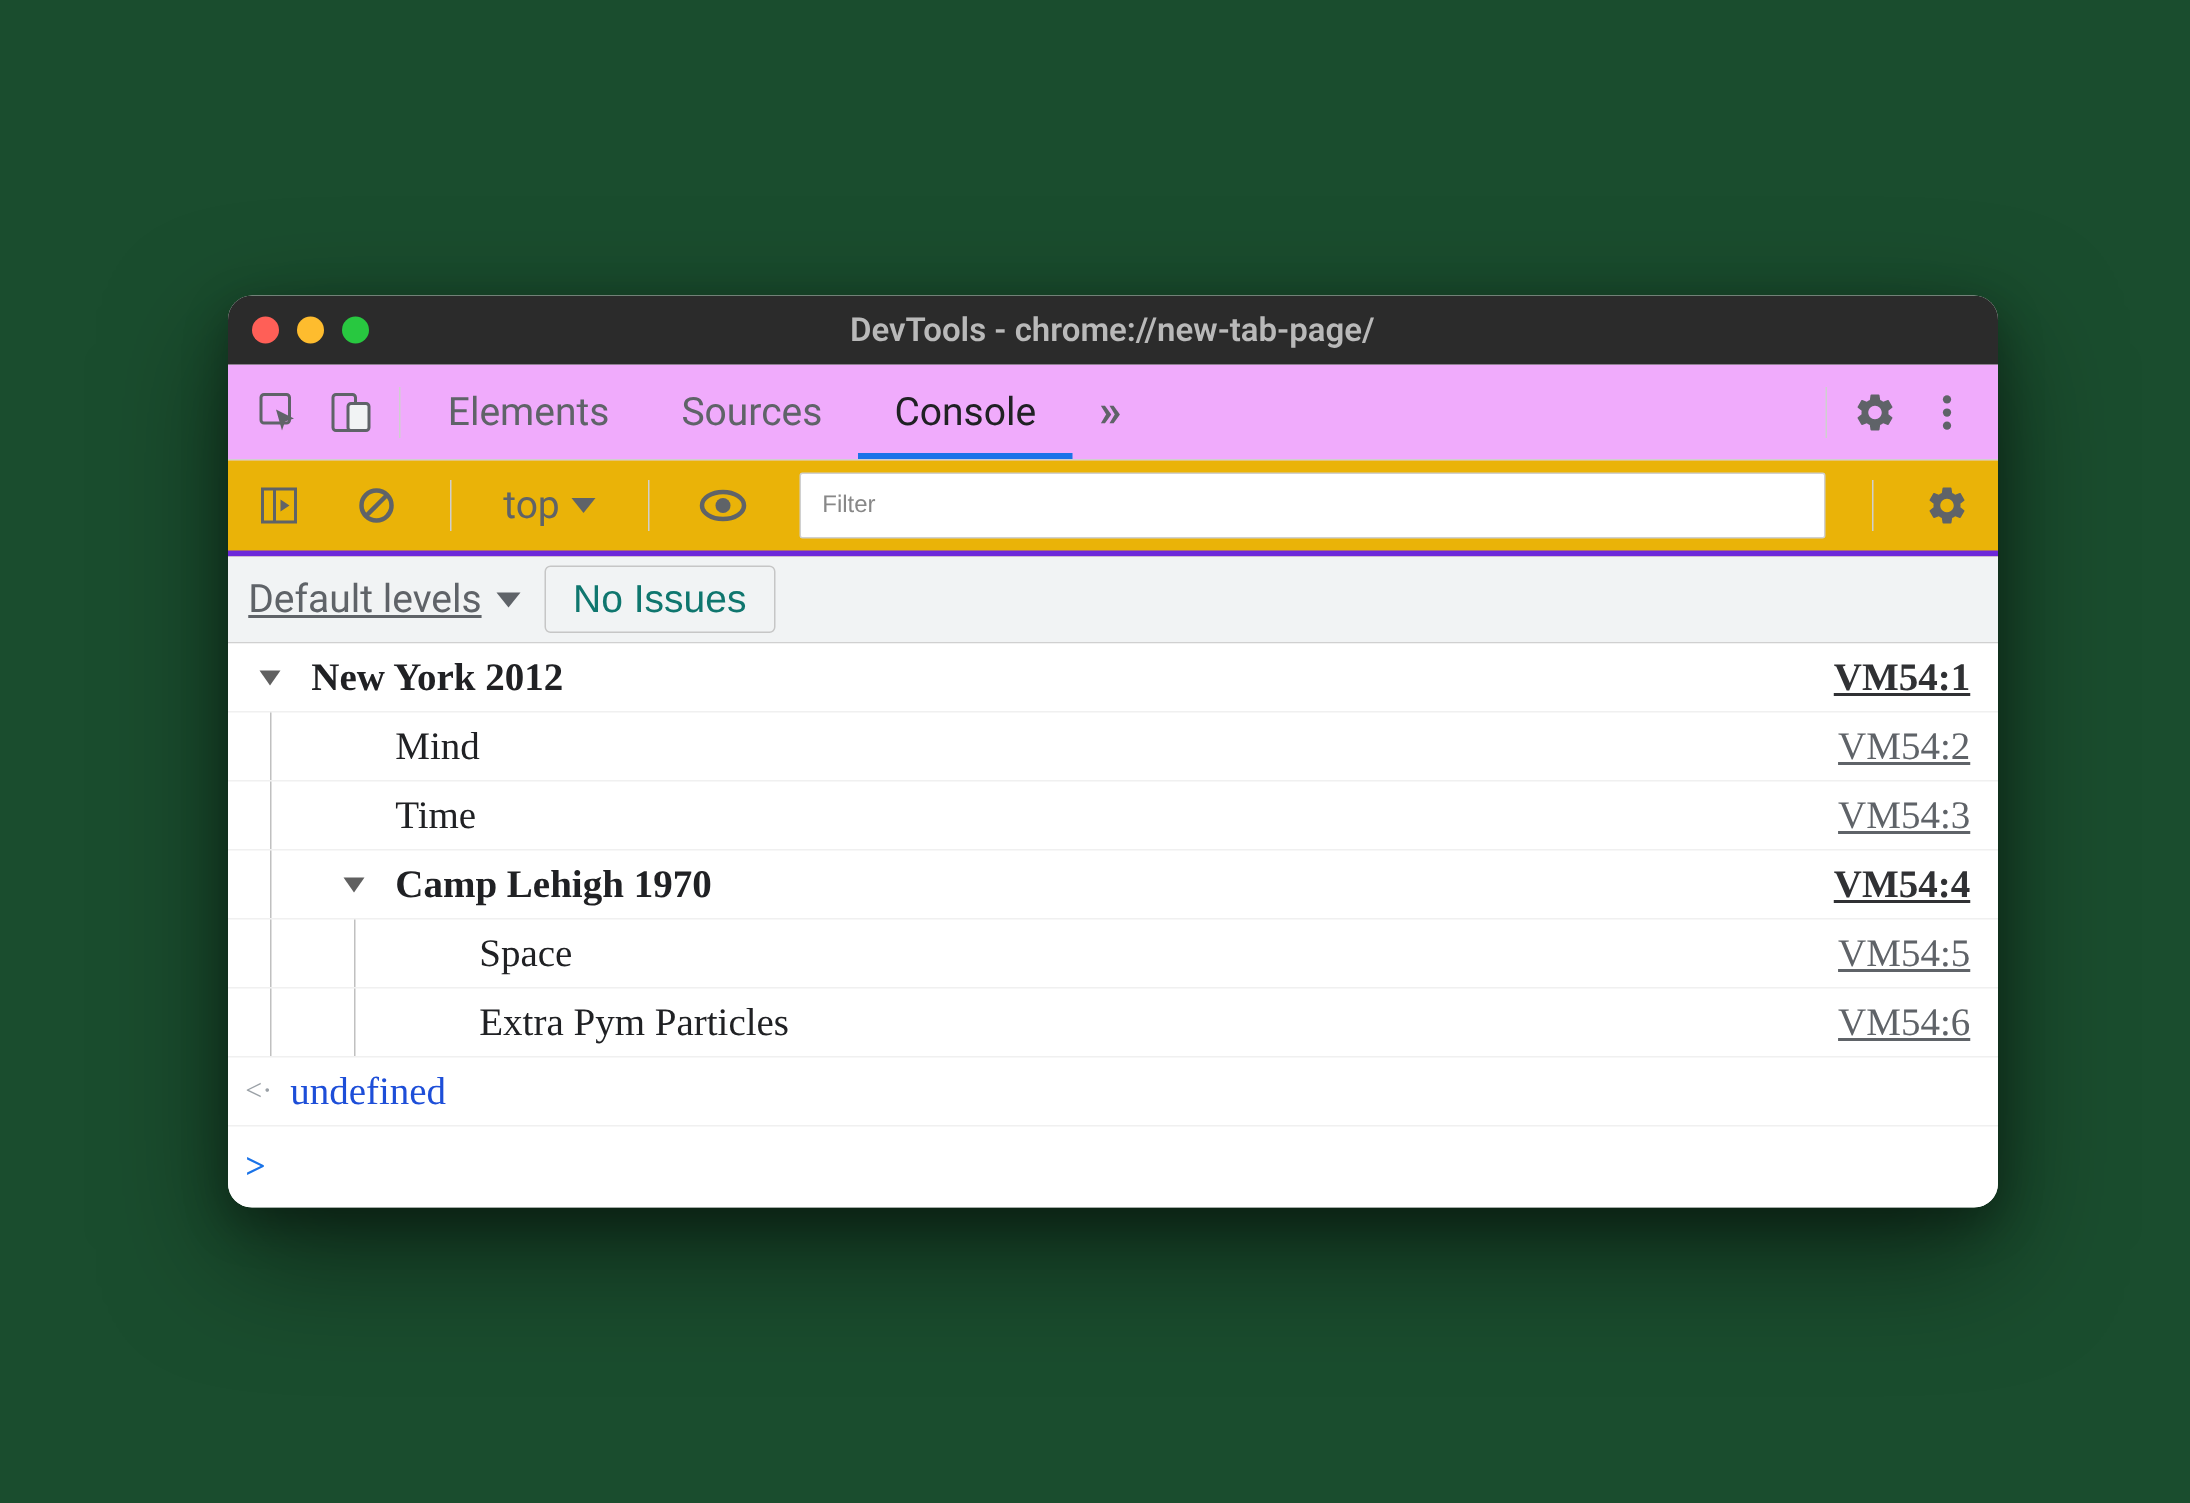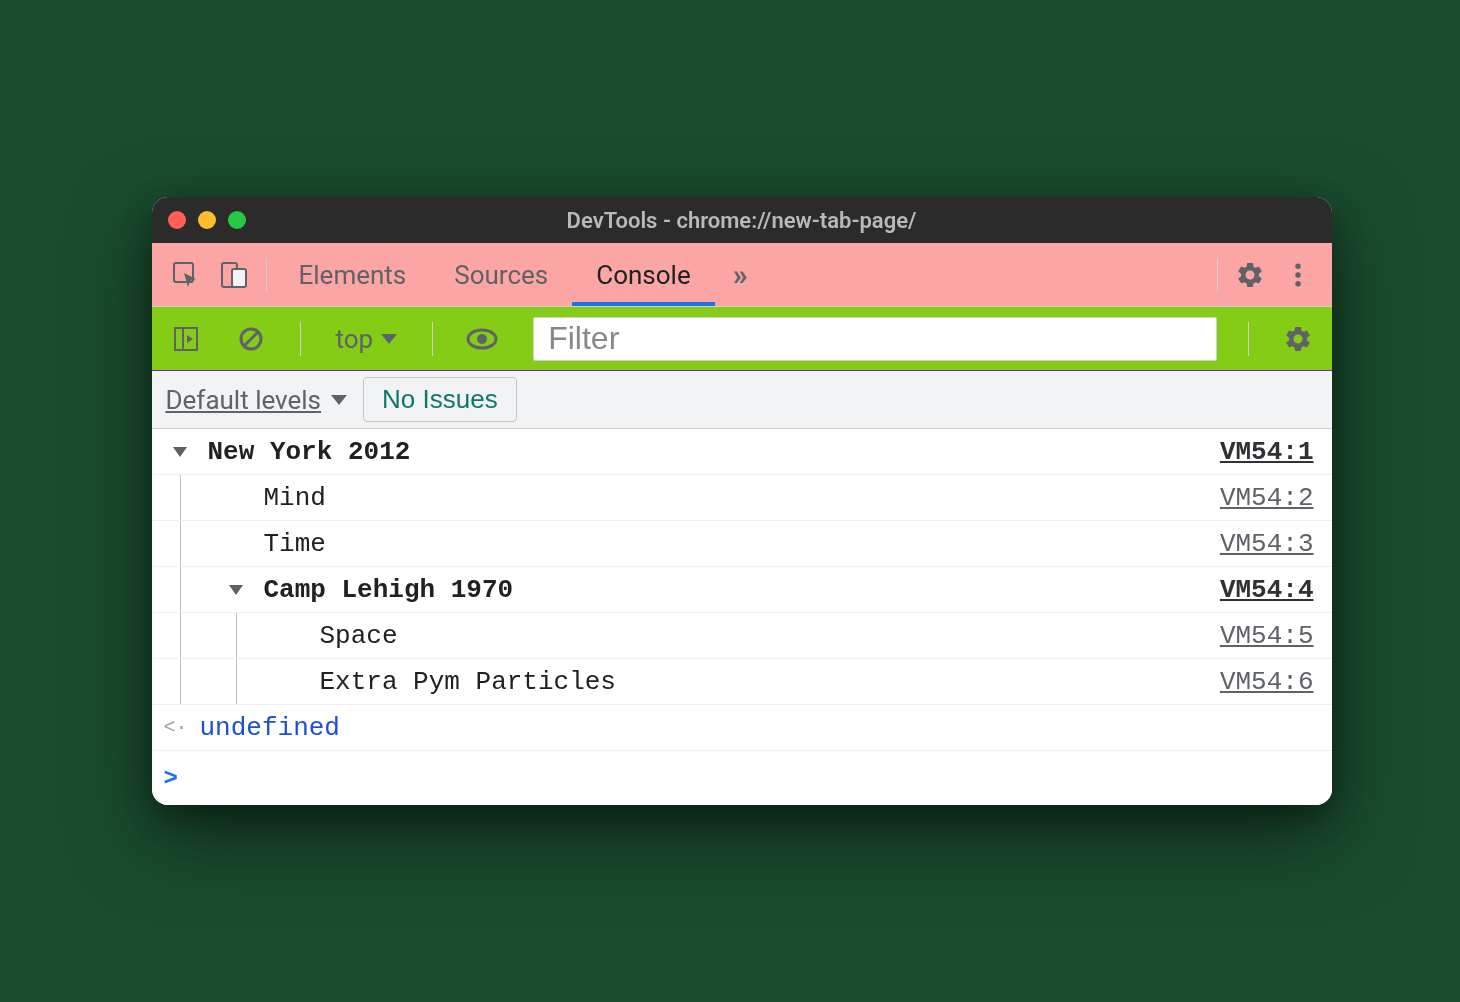--- a/index.html
+++ b/index.html
@@ -35,21 +35,21 @@
   .tl-max { background: #28c840; }
   .title-text {
     position: absolute;
     left: 50%;
     transform: translateX(-50%);
     color: #b9b9b9;
     font-size: 22px;
     font-weight: 600;
   }
   .main-toolbar {
-    background: #fca5a5;
+    background: #f0abfc;
     height: 64px;
     display: flex;
     align-items: center;
     border-bottom: 1px solid #d0d0d0;
     padding: 0 10px;
   }
   .tb-btn {
     display: flex;
     align-items: center;
     justify-content: center;
@@ -82,26 +82,26 @@
     padding: 0 18px;
     display: flex;
     align-items: center;
     color: #5f6368;
     font-size: 30px;
     font-weight: bold;
     cursor: pointer;
   }
   .spacer { flex: 1; }
   .console-toolbar {
-    background: #84cc16;
+    background: #eab308;
     height: 64px;
     display: flex;
     align-items: center;
     padding: 0 10px;
-    border-bottom: 1px solid #6d28d9;
+    border-bottom: 4px solid #6d28d9;
     gap: 17px;
   }
   .context-select {
     display: flex;
     align-items: center;
     gap: 8px;
     color: #5f6368;
     font-size: 26px;
     padding: 0 10px;
     cursor: pointer;
@@ -111,21 +111,21 @@
     border-left: 8px solid transparent;
     border-right: 8px solid transparent;
     border-top: 10px solid #5f6368;
   }
   .filter-input {
     flex: 1;
     height: 44px;
     border: 1px solid #d0d0d0;
     background: #fff;
     border-radius: 2px;
-    font-size: 32px;
+    font-size: 16px;
     padding: 0 14px;
     color: #202124;
     margin-left: 10px;
   }
   .filter-input::placeholder { color: #888; }
   .levels-bar {
     background: #f1f3f4;
     height: 58px;
     display: flex;
     align-items: center;
@@ -146,21 +146,21 @@
     border: 1px solid #c6c6c6;
     background: #f1f3f4;
     border-radius: 4px;
     padding: 6px 18px;
     font-size: 26px;
     color: #0f766e;
     cursor: pointer;
   }
   .console-body {
     background: #fff;
-    font-family: Liberation Mono, monospace;
+    font-family: Liberation Serif, serif;
     font-size: 26px;
   }
   .log-row {
     display: flex;
     align-items: center;
     height: 46px;
     border-bottom: 1px solid #f0f0f0;
     padding-right: 18px;
   }
   .indent-block {

